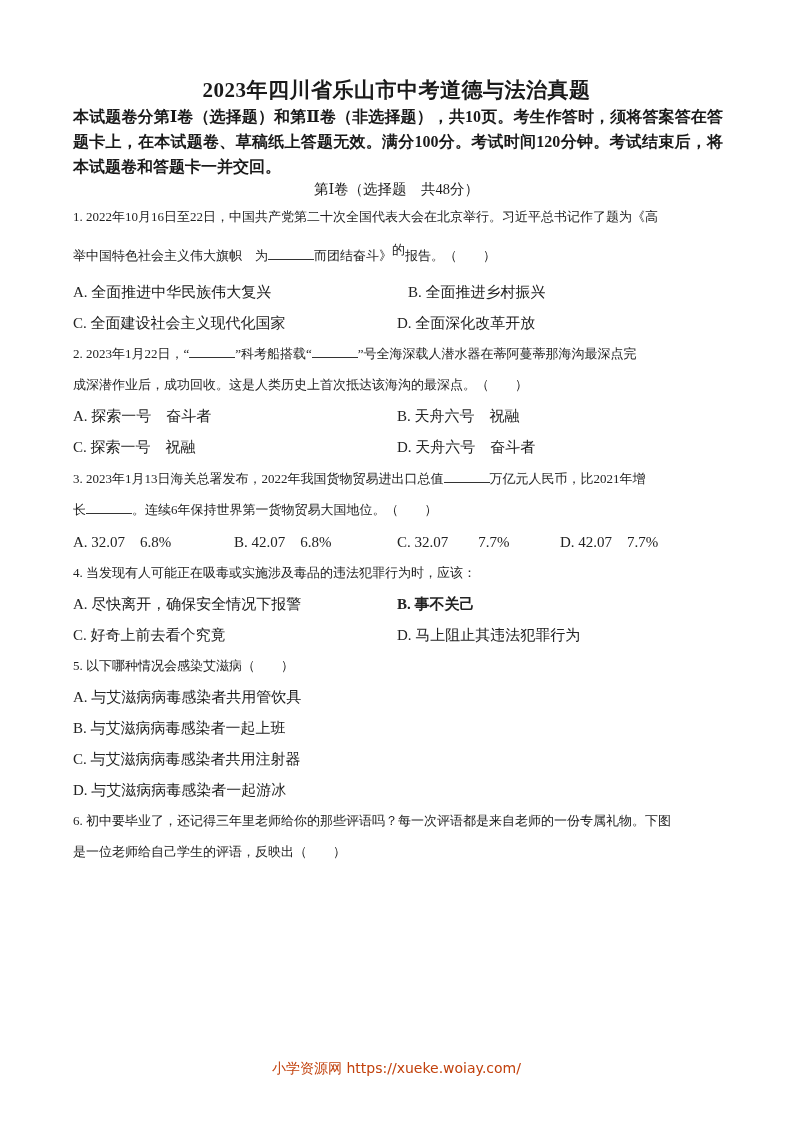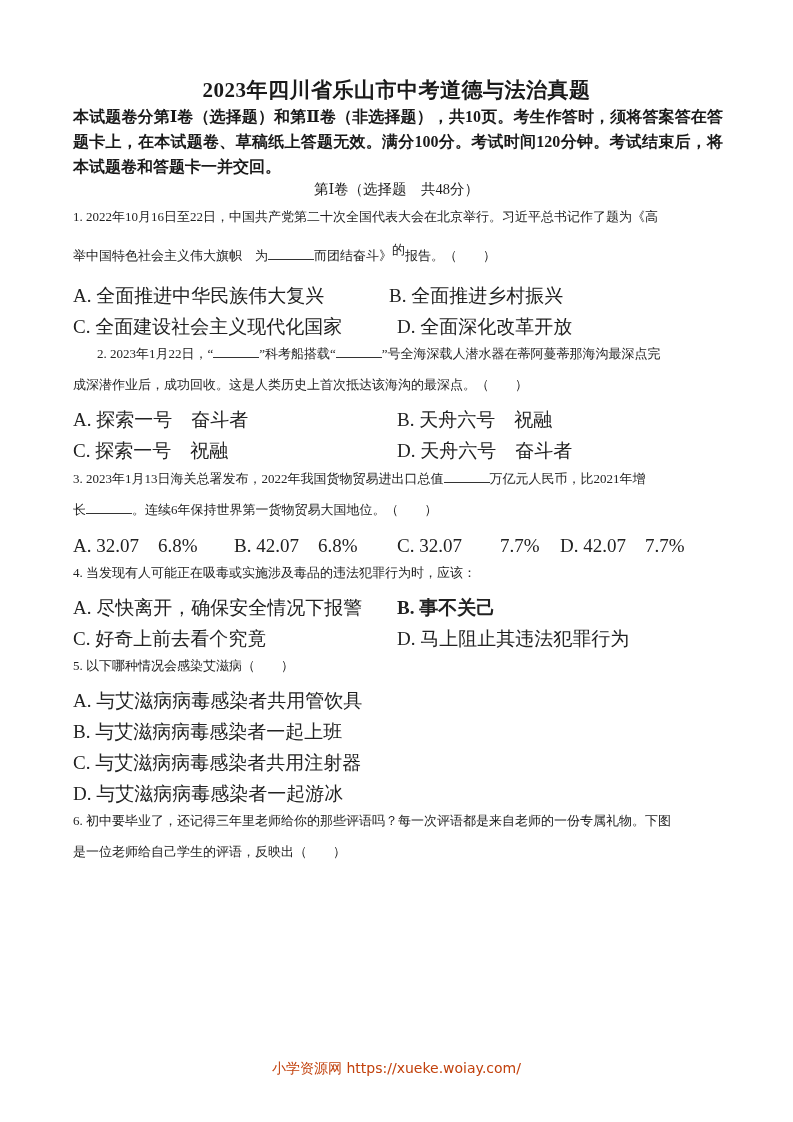--- a/index.html
+++ b/index.html
@@ -5,46 +5,46 @@
   html, body { margin:0; padding:0; background:#ffffff; }
   body { width:793px; height:1122px; position:relative; overflow:hidden;
          font-family:"Liberation Serif","DejaVu Serif",serif; color:#1a1a1a; }
   .title { position:absolute; top:76px; left:0; width:793px; text-align:center;
            font-size:21px; font-weight:bold; letter-spacing:0.5px; }
   .intro { position:absolute; top:104px; left:73px; width:650px;
            font-size:16px; font-weight:bold; line-height:25px; text-align:justify; }
   .section { position:absolute; top:180px; left:0; width:793px; text-align:center;
              font-size:14.5px; font-weight:normal; }
   .line { position:absolute; left:73px; font-size:13px; white-space:nowrap; color:#222; }
-  .opt { position:absolute; font-size:19px; white-space:nowrap; color:#222; }
+  .opt { position:absolute; font-size:15px; white-space:nowrap; color:#222; }
   .blank { display:inline-block; border-bottom:1px solid #333; width:46px; height:11px; vertical-align:baseline; }
   .sup { position:relative; top:-6px; font-size:13px; }
   .footer { position:absolute; top:1060px; left:0; width:793px; text-align:center;
             font-family:"DejaVu Sans",sans-serif; font-size:14px; color:#c2410c; }
 </style>
 </head>
 <body>
 
 <div class="title">2023年四川省乐山市中考道德与法治真题</div>
 <div class="intro">本试题卷分第Ⅰ卷（选择题）和第Ⅱ卷（非选择题），共10页。考生作答时，须将答案答在答题卡上，在本试题卷、草稿纸上答题无效。满分100分。考试时间120分钟。考试结束后，将本试题卷和答题卡一并交回。</div>
 <div class="section">第Ⅰ卷（选择题　共48分）</div>
 
 <div>
   <div class="line" style="top:208px;">1. 2022年10月16日至22日，中国共产党第二十次全国代表大会在北京举行。习近平总书记作了题为《高</div>
   <div class="line" style="top:247px;">
     <span>举中国特色社会主义伟大旗帜　为</span><span class="blank"></span><span>而团结奋斗》</span><span class="sup">的</span><span>报告。（　　）</span>
   </div>
   <div class="opt" style="top:283px;left:73px;">A. 全面推进中华民族伟大复兴</div>
-  <div class="opt" style="top:283px;left:389px;">B. 全面推进乡村振兴</div>
+  <div class="opt" style="top:283px;left:408px;">B. 全面推进乡村振兴</div>
   <div class="opt" style="top:314px;left:73px;">C. 全面建设社会主义现代化国家</div>
   <div class="opt" style="top:314px;left:397px;">D. 全面深化改革开放</div>
 </div>
 
 <div>
-  <div class="line" style="top:345px;margin-left:24px;">
+  <div class="line" style="top:345px;">
     <span>2. 2023年1月22日，“</span><span class="blank"></span><span>”科考船搭载“</span><span class="blank"></span><span>”号全海深载人潜水器在蒂阿蔓蒂那海沟最深点完</span>
   </div>
   <div class="line" style="top:376px;">成深潜作业后，成功回收。这是人类历史上首次抵达该海沟的最深点。（　　）</div>
   <div class="opt" style="top:407px;left:73px;text-align:center;">A. 探索一号　奋斗者</div>
   <div class="opt" style="top:407px;left:397px;">B. 天舟六号　祝融</div>
   <div class="opt" style="top:438px;left:73px;">C. 探索一号　祝融</div>
   <div class="opt" style="top:438px;left:397px;">D. 天舟六号　奋斗者</div>
 </div>
 
 <div>

